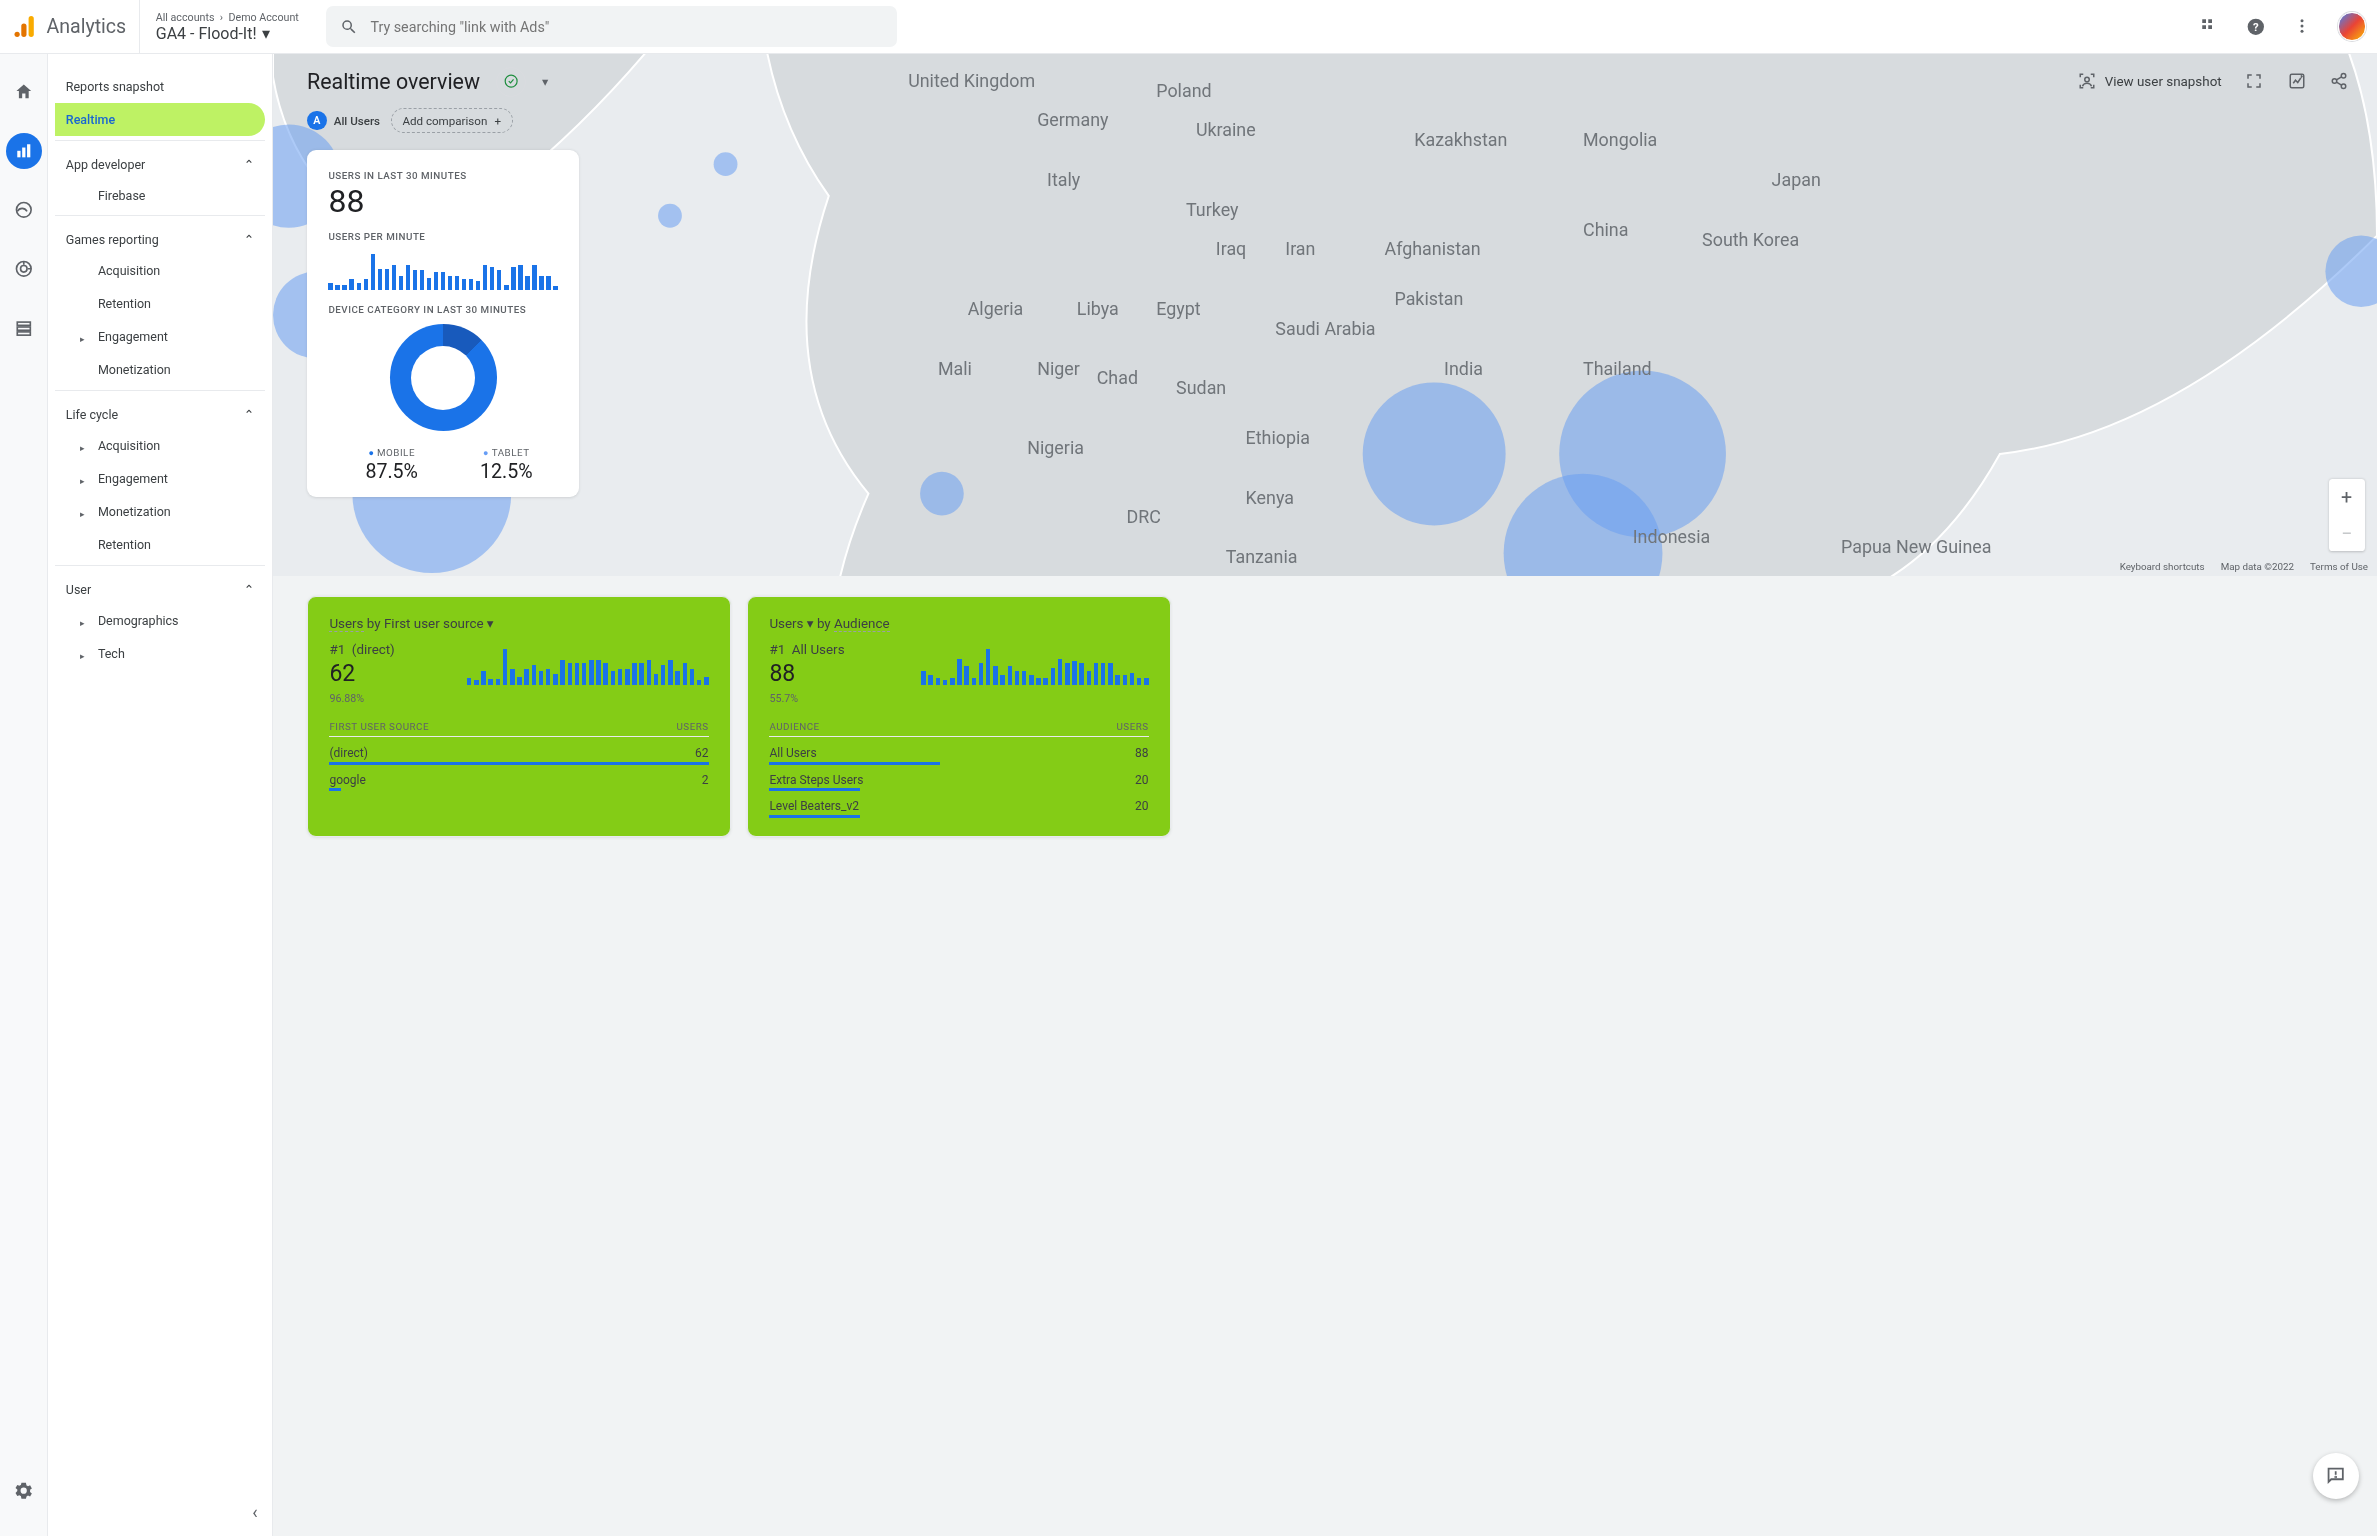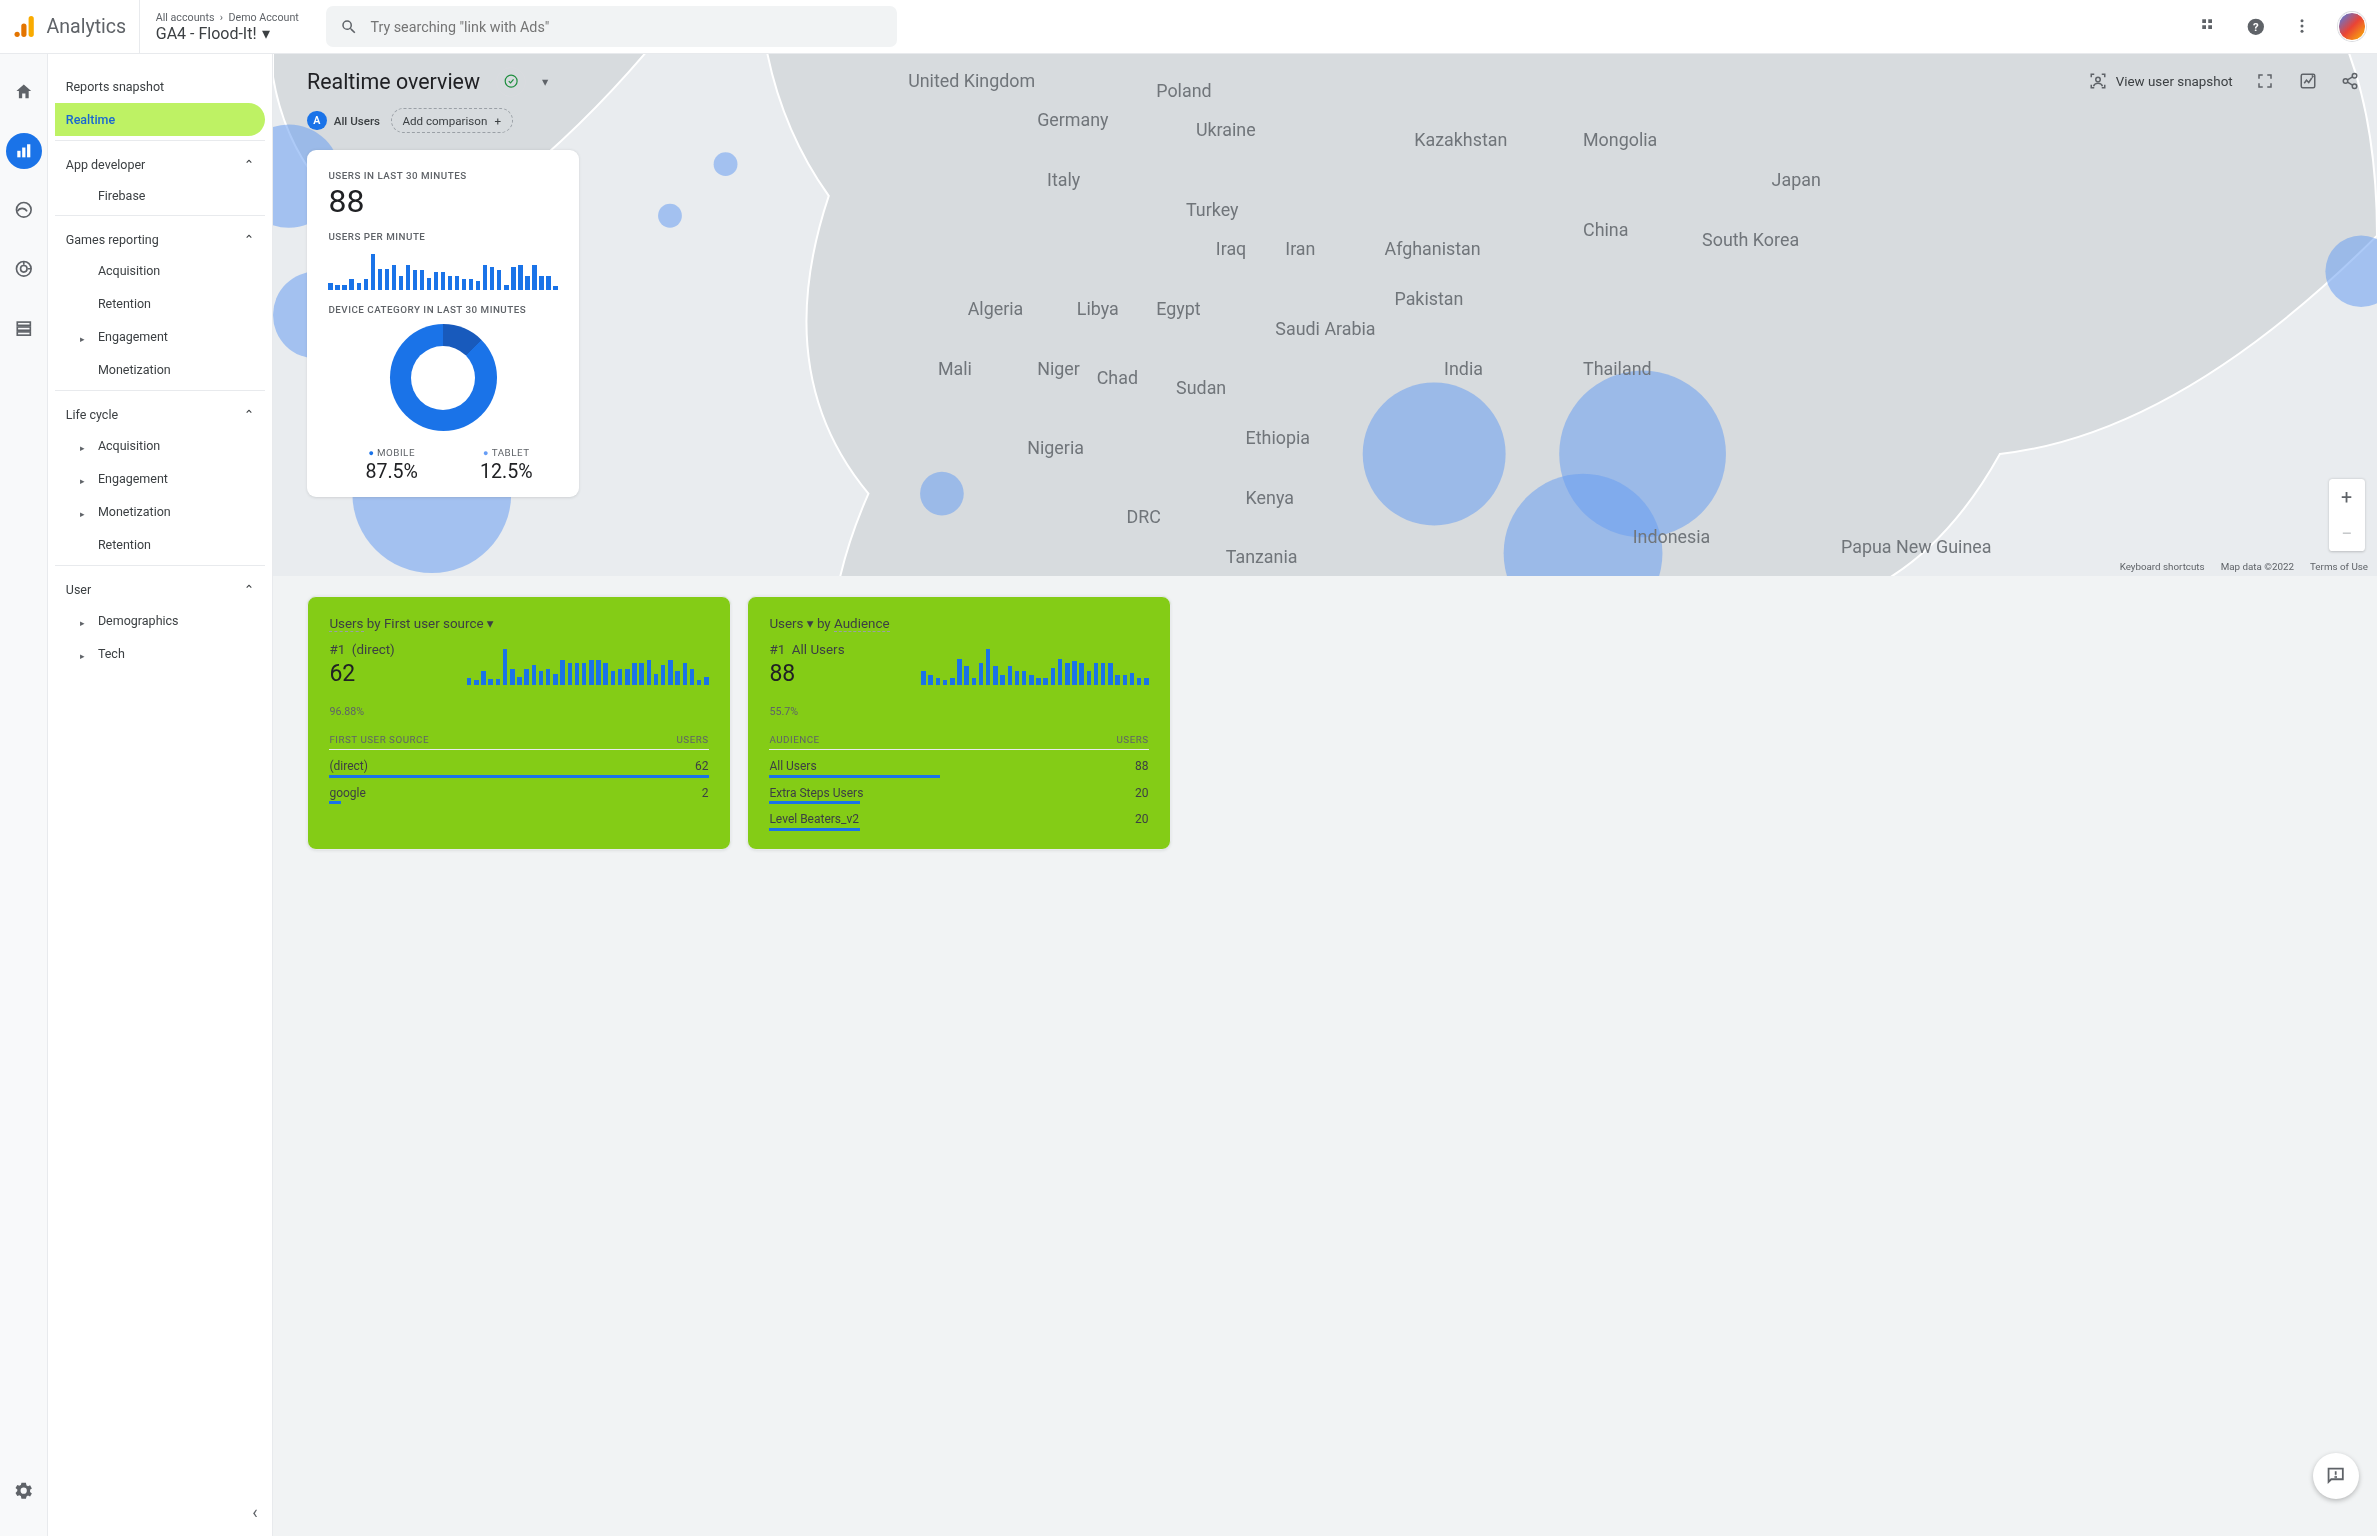--- a/index.html
+++ b/index.html
@@ -44,21 +44,21 @@
   
   .canvas { flex:1; background:#f1f3f4; overflow:auto; position:relative; padding:0 0 89px 0; }
   
   
   .map-area { position:relative; height:522px; background:#e9ecef; }
   .map-svg { position:absolute; inset:0; width:100%; height:100%; }
   .map-controls { position:absolute; right:12.5px; bottom:25px; background:#fff; border-radius:3.6px; box-shadow:0 0.9px 2.7px rgba(0,0,0,0.2); display:flex; flex-direction:column; }
   .map-controls div { width:36px; height:36px; display:flex; align-items:center; justify-content:center; font-size:19.6px; color:#5f6368; cursor:pointer; }
   .map-footer { position:absolute; right:9px; bottom:3.6px; display:flex; gap:16px; font-size:9.8px; color:#5f6368; }
 
-  .overview-bar { position:absolute; top:12.5px; left:34px; right:16px; display:flex; align-items:center; justify-content:space-between; }
+  .overview-bar { position:absolute; top:12.5px; left:34px; right:27px; display:flex; align-items:center; justify-content:space-between; }
   .ov-left { display:flex; align-items:center; gap:16px; }
   .ov-title { font-size:21.4px; font-weight:400; color:#202124; }
   .ov-badge { width:30px; height:30px; border:0.9px solid #dadce0; border-radius:50%; display:flex; align-items:center; justify-content:center; }
   .ov-right { display:flex; align-items:center; gap:21.4px; color:#5f6368; }
   .view-snapshot { font-size:13.4px; color:#3c4043; display:flex; align-items:center; gap:9px; cursor:pointer; }
 
   .filter-row { position:absolute; top:54px; left:34px; display:flex; align-items:center; gap:10.7px; }
   .chip-allusers { display:flex; align-items:center; gap:7.1px; font-size:11.6px; color:#3c4043; font-weight:500;}
   .chip-a { width:19.6px; height:19.6px; border-radius:50%; background:#1a73e8; color:#fff; display:flex; align-items:center; justify-content:center; font-size:10.7px; font-weight:600; }
   .add-comp { border:0.9px dashed #9aa0a6; border-radius:18px; padding:4.5px 10.7px; font-size:11.6px; color:#3c4043; display:flex; align-items:center; gap:7.1px; cursor:pointer; }
@@ -79,21 +79,21 @@
   .dl .pct { font-size:19.6px; color:#202124; margin-top:1.8px;}
 
   
   .card-row { display:flex; gap:16px; padding:19.6px 14.3px 0 34px; }
   .src-card { flex:1; max-width:424px; background:#84cc16; border-radius:9px; box-shadow:0 0.9px 2.7px rgba(60,64,67,0.1); border:0.9px solid #e8eaed; padding:19.6px 21.4px; }
   .src-title { font-size:13.4px; color:#3c4043; margin-bottom:10.7px; }
   .src-title .ul { border-bottom:0.9px dashed #9aa0a6; }
   .rank-row { display:flex; align-items:flex-start; gap:18px; }
   .rank-left .rank { font-size:13.4px; color:#3c4043;}
   .rank-left .val { font-size:23px; font-weight:400; margin-top:3.6px;}
-  .rank-left .pct { font-size:10.7px; color:#5f6368; margin-top:18px;}
+  .rank-left .pct { font-size:10.7px; color:#5f6368; margin-top:5px;}
   .rank-bar { flex:1; display:flex; align-items:end; gap:2.7px; height:43px; padding-top:3.6px; justify-content:flex-end; }
   .tbl-hdr { display:flex; justify-content:space-between; font-size:9.8px; letter-spacing:0.5px; color:#5f6368; margin-top:16px; padding-bottom:3.6px; border-bottom:0.9px solid #e8eaed;}
   .tbl-row { display:flex; justify-content:space-between; font-size:12px; color:#3c4043; padding:9px 0 3.6px; position:relative;}
   .tbl-row::after { content:""; position:absolute; left:0; bottom:-0.9px; height:2.7px; background:#1a73e8; }
   .tbl-row[data-barw="full"]::after { width:100%; }
   .tbl-row[data-barw="small"]::after { width:3%; }
   .tbl-row[data-barw="q"]::after { width:24%; }
   .tbl-row[data-barw="p45"]::after { width:45%; }
 
   

